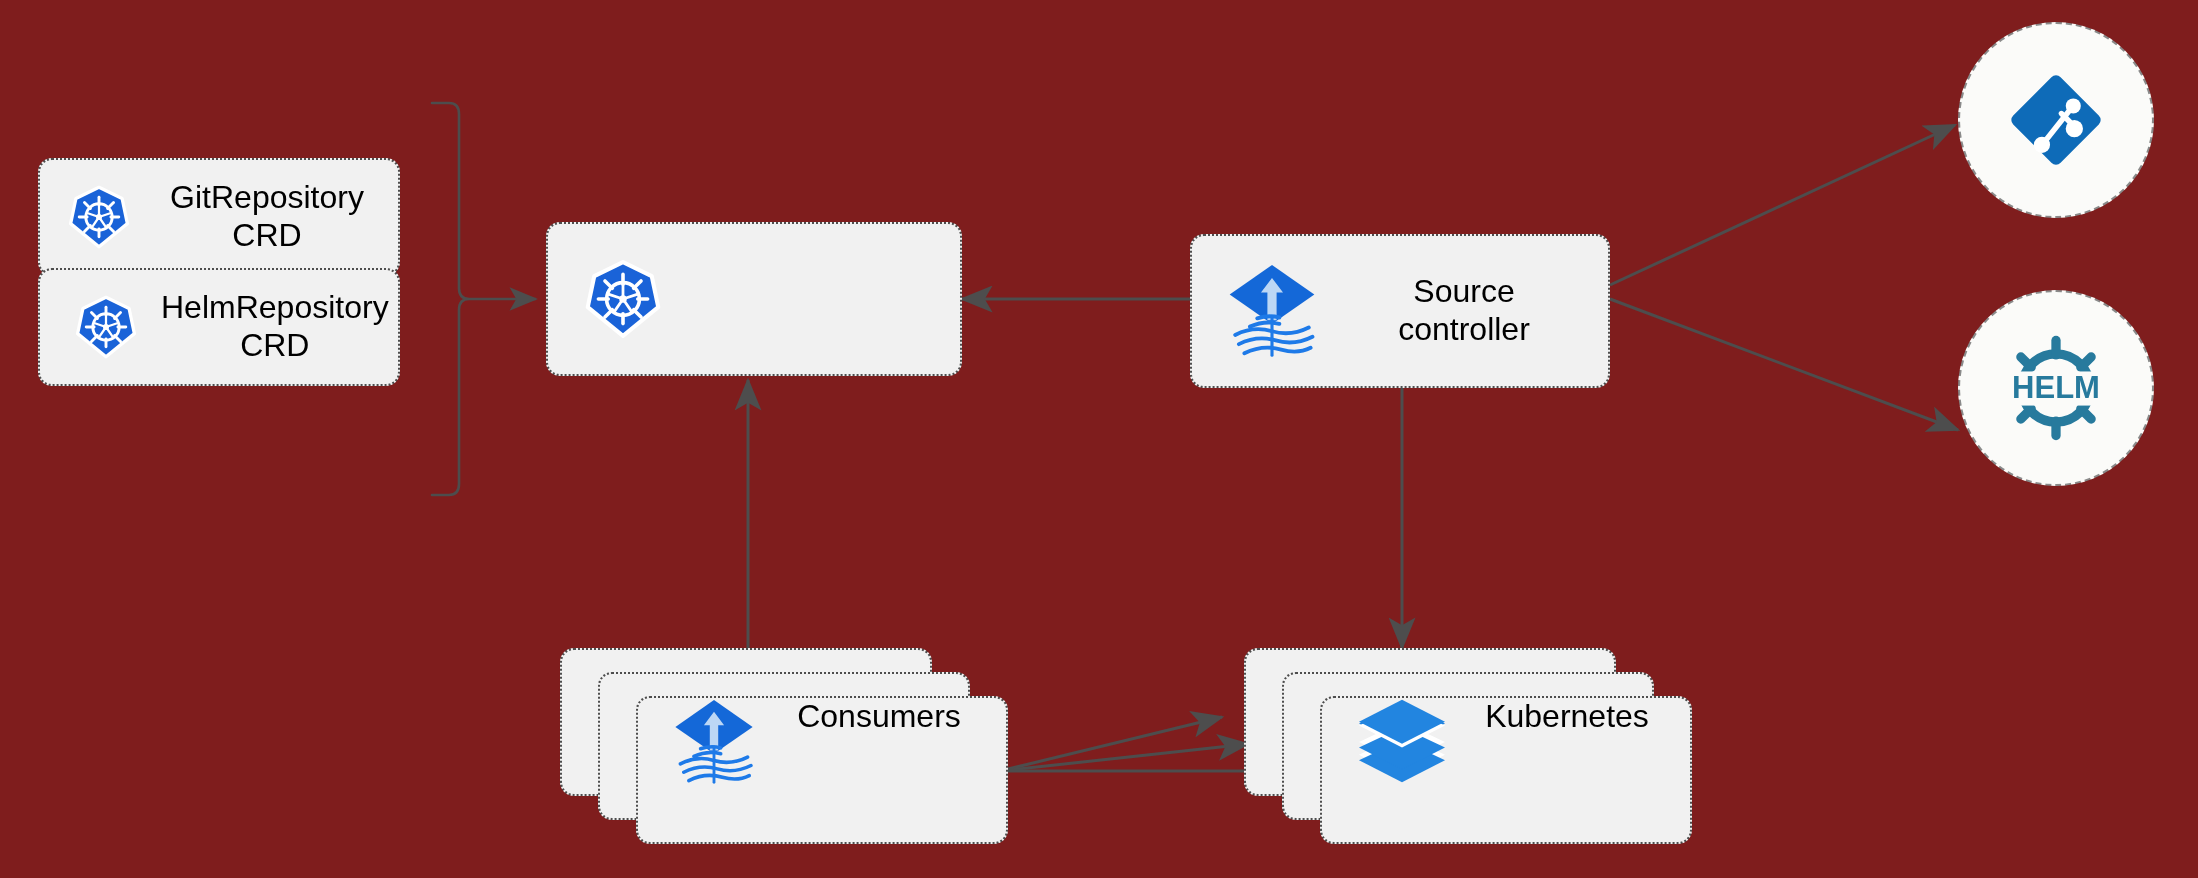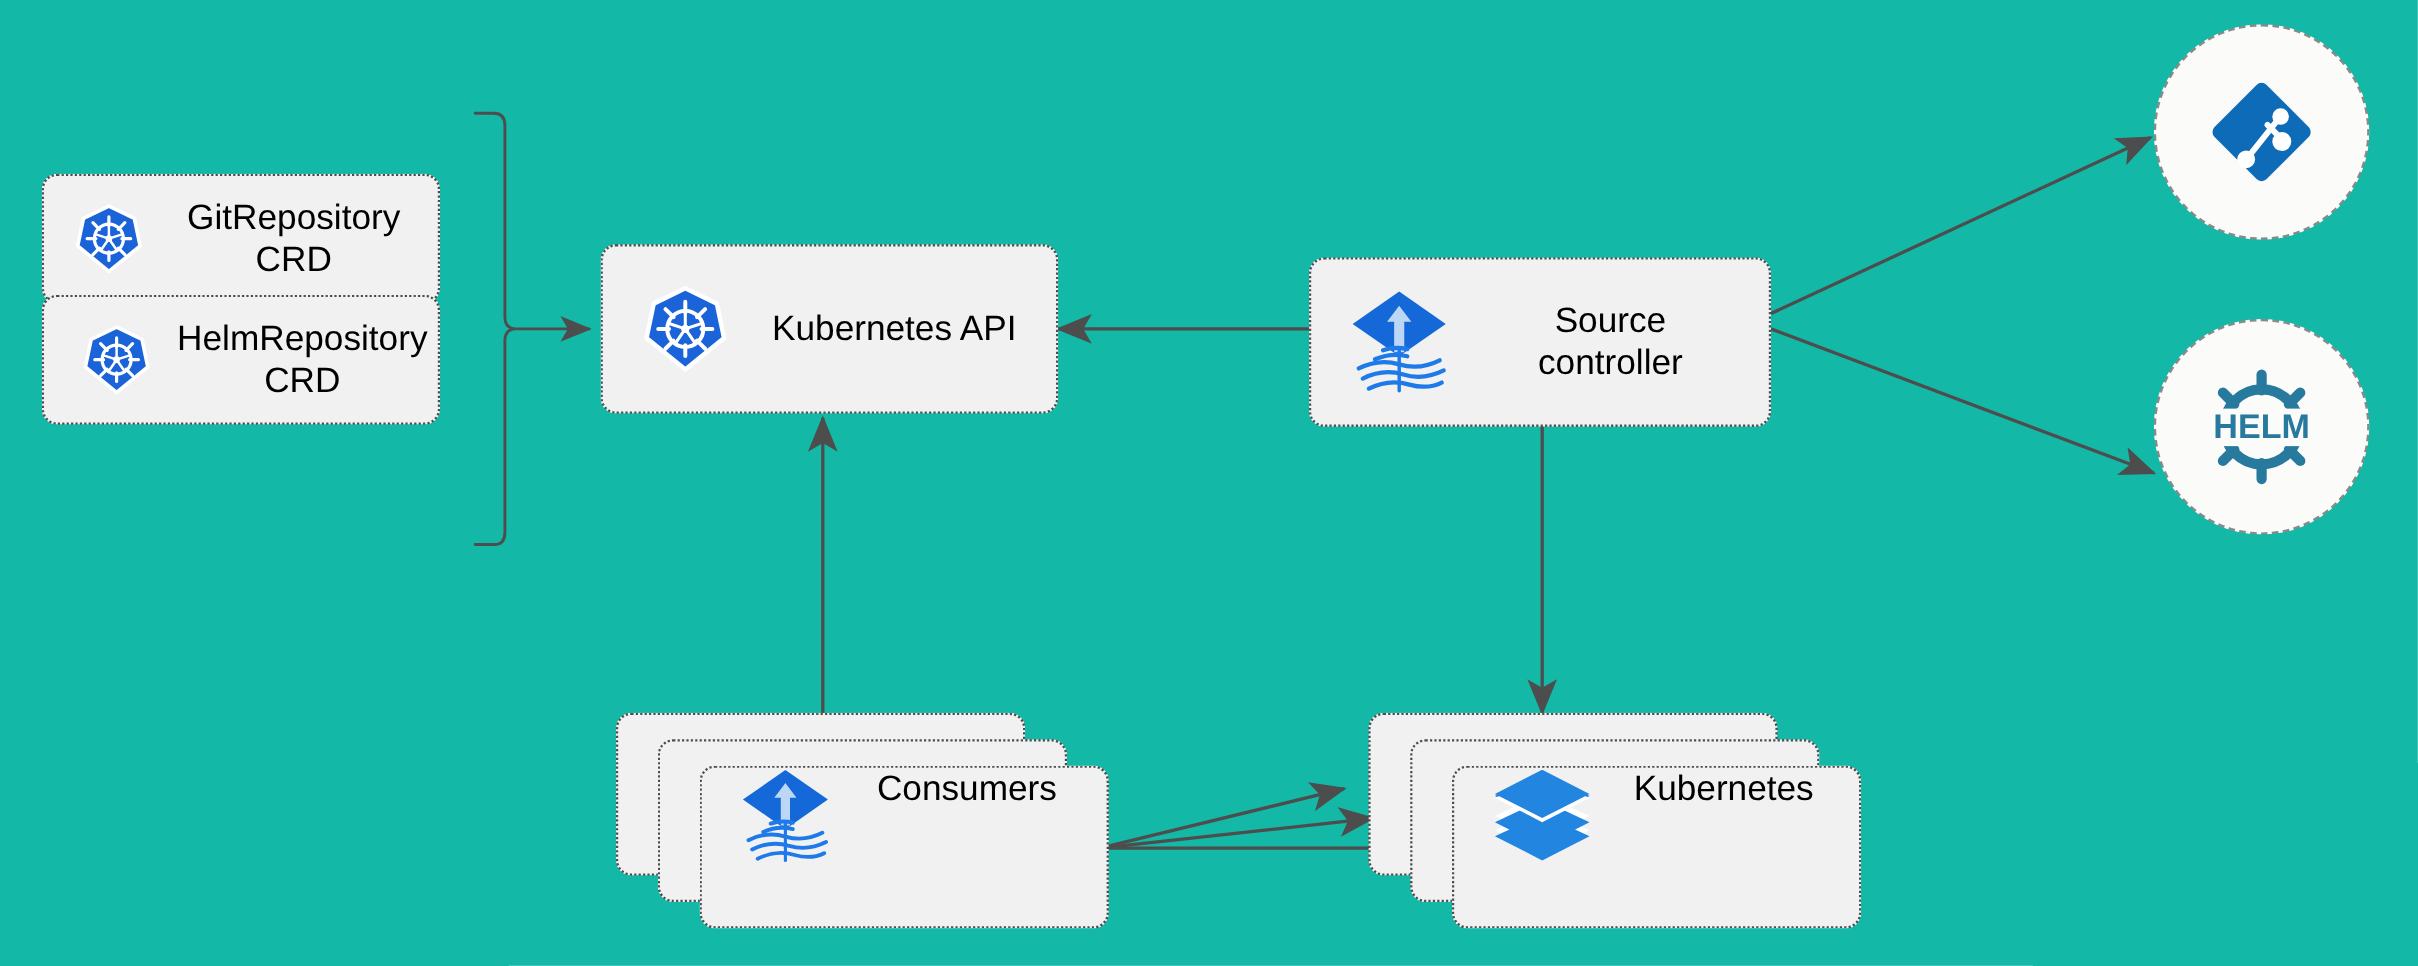--- a/index.html
+++ b/index.html
@@ -11,21 +11,21 @@
   body {
     font-family: "Liberation Sans", sans-serif;
     width: 2198px;
     height: 878px;
     overflow: hidden;
   }
   #canvas {
     position: relative;
     width: 2198px;
     height: 878px;
-    background: #14b8a6;
+    background: #7f1d1d;
   }
   
   .node {
     position: absolute;
     box-sizing: border-box;
     background: #f1f1f1;
     border: 2px dotted #4d4d4d;
     border-radius: 14px;
     display: flex;
     align-items: center;
@@ -231,21 +231,20 @@
         <g fill="none" stroke="#ffffff" stroke-width="3.4" stroke-linecap="round">
           <line x1="50" y1="50" x2="50" y2="31"></line>
           <line x1="50" y1="50" x2="68" y2="44"></line>
           <line x1="50" y1="50" x2="61" y2="66"></line>
           <line x1="50" y1="50" x2="39" y2="66"></line>
           <line x1="50" y1="50" x2="32" y2="44"></line>
         </g>
         <circle cx="50" cy="50" r="4.6" fill="#ffffff"></circle>
       </svg>
     </span>
-    <span class="label">Kubernetes API</span>
   </div>
 
   <div class="node wide-box" style="left:1190px; top:234px; width:420px; height:154px;">
     <span class="icon-wrap">
       <svg width="92" height="96" viewBox="0 0 100 104">
         <polygon points="50,2 96,34 50,66 4,34" fill="#1468d8"></polygon>
         <g>
           <polygon points="50,16 62,32 55,32 55,62 45,62 45,32 38,32" fill="#bcd7f5"></polygon>
         </g>
         <g stroke="#1e7ae8" stroke-width="4.2" fill="none" stroke-linecap="round">

